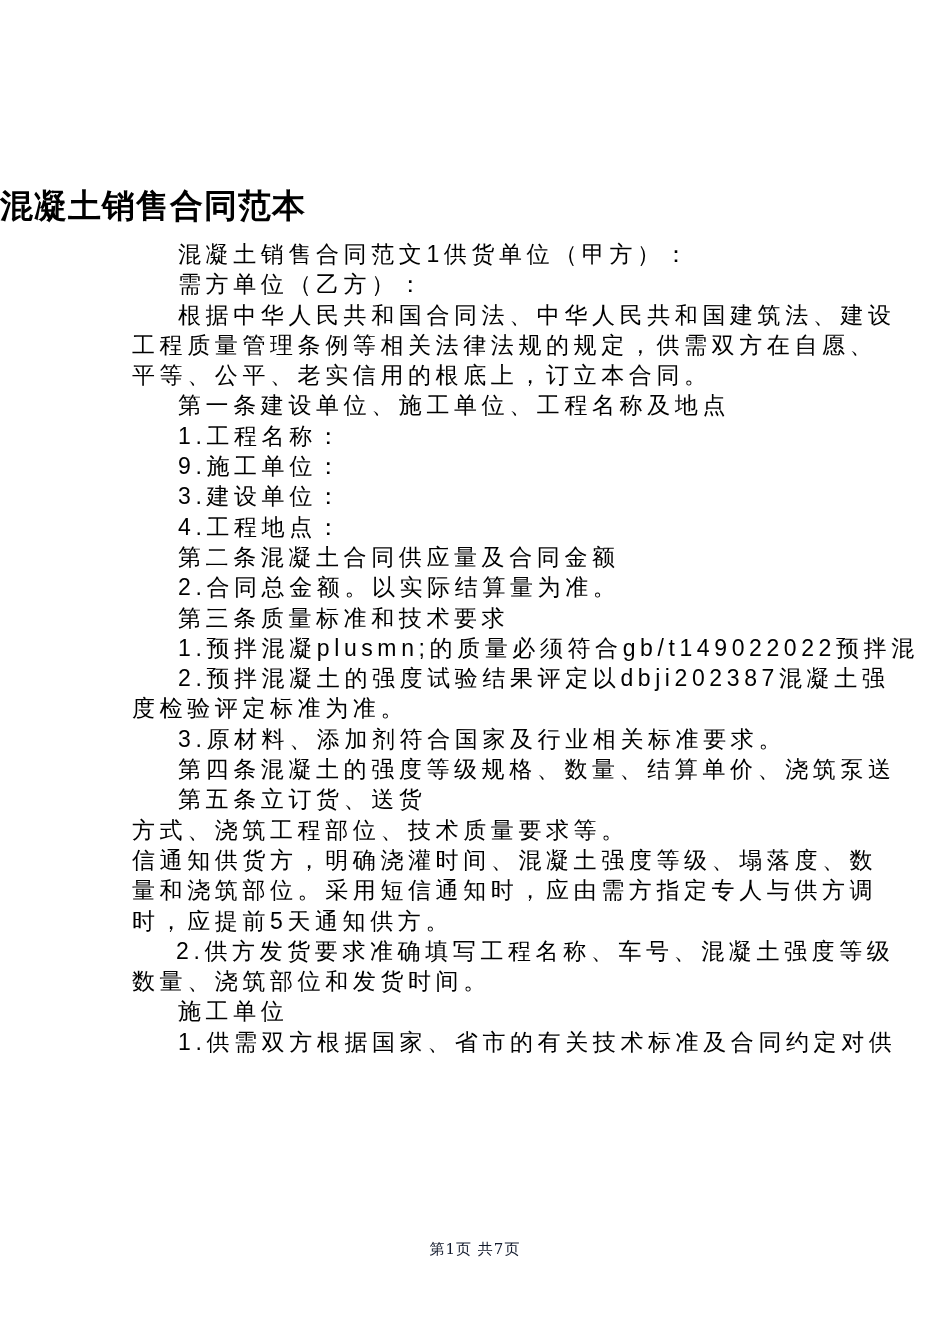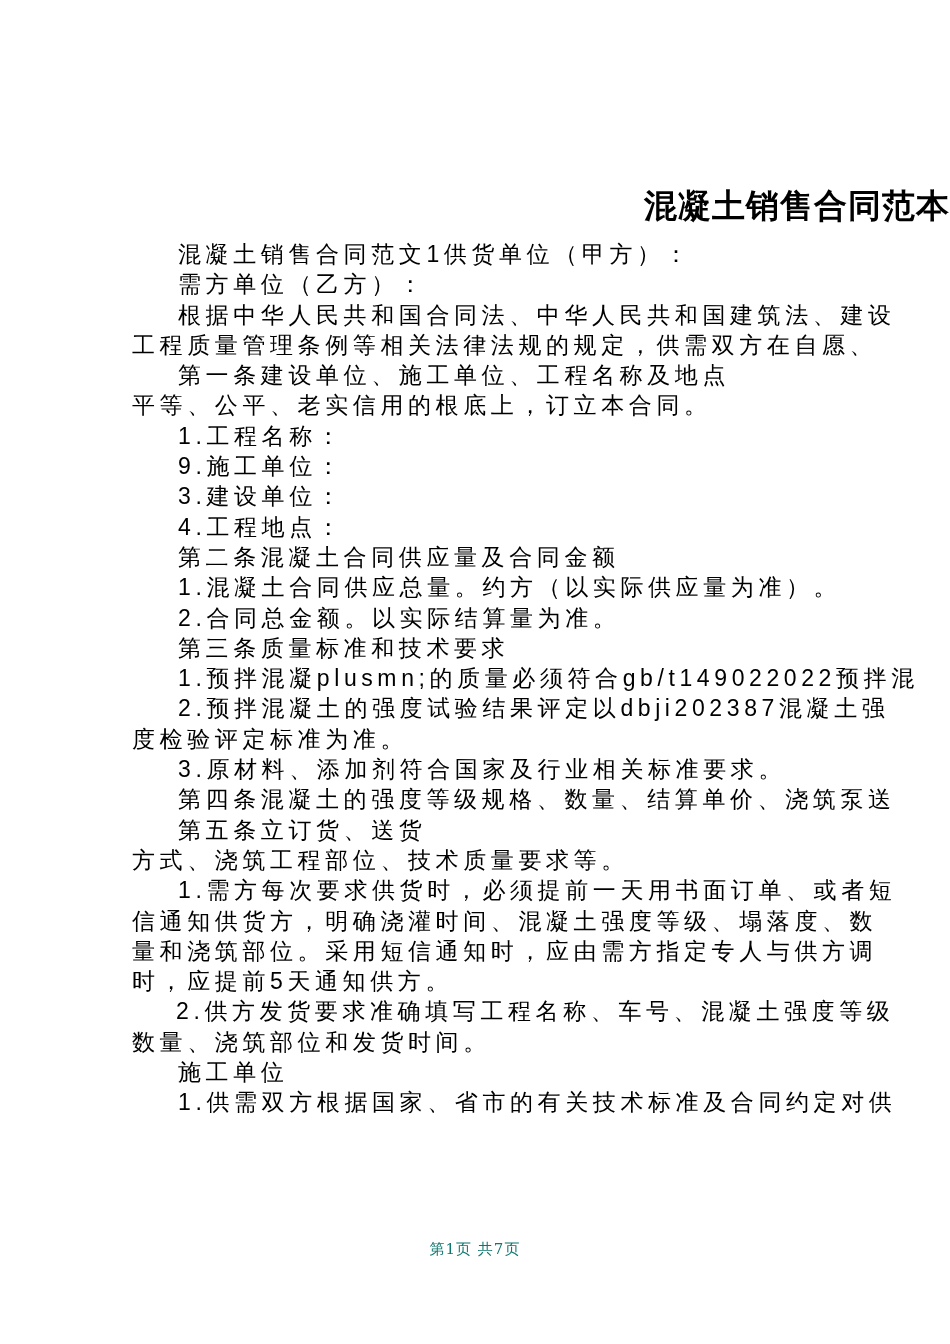--- a/index.html
+++ b/index.html
@@ -1,66 +1,64 @@
 <!DOCTYPE html>
 <html><head>
 <meta charset="utf-8">
 <style>
   html, body { margin: 0; padding: 0; background: #ffffff; }
   body { width: 950px; height: 1344px; position: relative; overflow: hidden; }
   .page { position: absolute; left: 0; top: 0; width: 950px; height: 1344px; background: #fff; }
   .title {
-    position: absolute; left: 0; top: 184px; width: 950px; text-align: right;
+    position: absolute; left: 0; top: 184px; width: 950px; text-align: left;
     font-family: "DejaVu Serif", "Liberation Serif", serif;
     font-size: 33px; font-weight: bold; color: #000; letter-spacing: 1px; line-height: 44px;
   }
   .body {
     position: absolute; left: 132px; top: 239px; width: 702px;
     font-family: Liberation Sans, sans-serif;
     font-size: 23px; color: #000000; line-height: 30.3px; letter-spacing: 4.6px;
   }
   .p { margin: 0; white-space: nowrap; }
   .ind { padding-left: 46px; }
   .ind2 { padding-left: 44px; text-align: right; }
   .footer {
     position: absolute; left: 0; top: 1240px; width: 950px; text-align: center;
     font-family: "DejaVu Serif", "Liberation Serif", serif;
-    font-size: 15px; color: #0f766e; letter-spacing: 1px;
+    font-size: 15px; color: #0f172a; letter-spacing: 1px;
   }
   .gap { display: inline-block; width: 30px; }
 </style>
 </head>
 <body>
 
 <div class="page">
   <div class="title">混凝土销售合同范本</div>
 
   <div class="body">
     <p class="p ind">混凝土销售合同范文1供货单位（甲方）：</p>
     <p class="p ind">需方单位（乙方）：</p>
     <p class="p ind">根据中华人民共和国合同法、中华人民共和国建筑法、建设</p>
     <p class="p">工程质量管理条例等相关法律法规的规定，供需双方在自愿、</p>
+    <p class="p">平等、公平、老实信用的根底上，订立本合同。</p>
     <p class="p ind">第一条建设单位、施工单位、工程名称及地点</p>
-    <p class="p">平等、公平、老实信用的根底上，订立本合同。</p>
     <p class="p ind">1.工程名称：</p>
     <p class="p ind">9.施工单位：</p>
     <p class="p ind">3.建设单位：</p>
     <p class="p ind">4.工程地点：</p>
     <p class="p ind">第二条混凝土合同供应量及合同金额</p>
-    <p class="p ind">1.混凝土合同供应总量。约方（以实际供应量为准）。</p>
     <p class="p ind">2.合同总金额。以实际结算量为准。</p>
     <p class="p ind">第三条质量标准和技术要求</p>
     <p class="p ind">1.预拌混凝plusmn;的质量必须符合gb/t149022022预拌混</p>
     <p class="p ind">2.预拌混凝土的强度试验结果评定以dbji202387混凝土强</p>
     <p class="p">度检验评定标准为准。</p>
     <p class="p ind">3.原材料、添加剂符合国家及行业相关标准要求。</p>
     <p class="p ind">第四条混凝土的强度等级规格、数量、结算单价、浇筑泵送</p>
     <p class="p ind">第五条立订货、送货</p>
     <p class="p">方式、浇筑工程部位、技术质量要求等。</p>
-    <p class="p ind">1.需方每次要求供货时，必须提前一天用书面订单、或者短</p>
     <p class="p">信通知供货方，明确浇灌时间、混凝土强度等级、塌落度、数</p>
     <p class="p">量和浇筑部位。采用短信通知时，应由需方指定专人与供方调</p>
     <p class="p">时，应提前5天通知供方。</p>
     <p class="p ind2">2.供方发货要求准确填写工程名称、车号、混凝土强度等级</p>
     <p class="p">数量、浇筑部位和发货时间。</p>
     <p class="p ind">施工单位</p>
     <p class="p ind">1.供需双方根据国家、省市的有关技术标准及合同约定对供</p>
   </div>
 
   <div class="footer">第1页 共7页</div>

